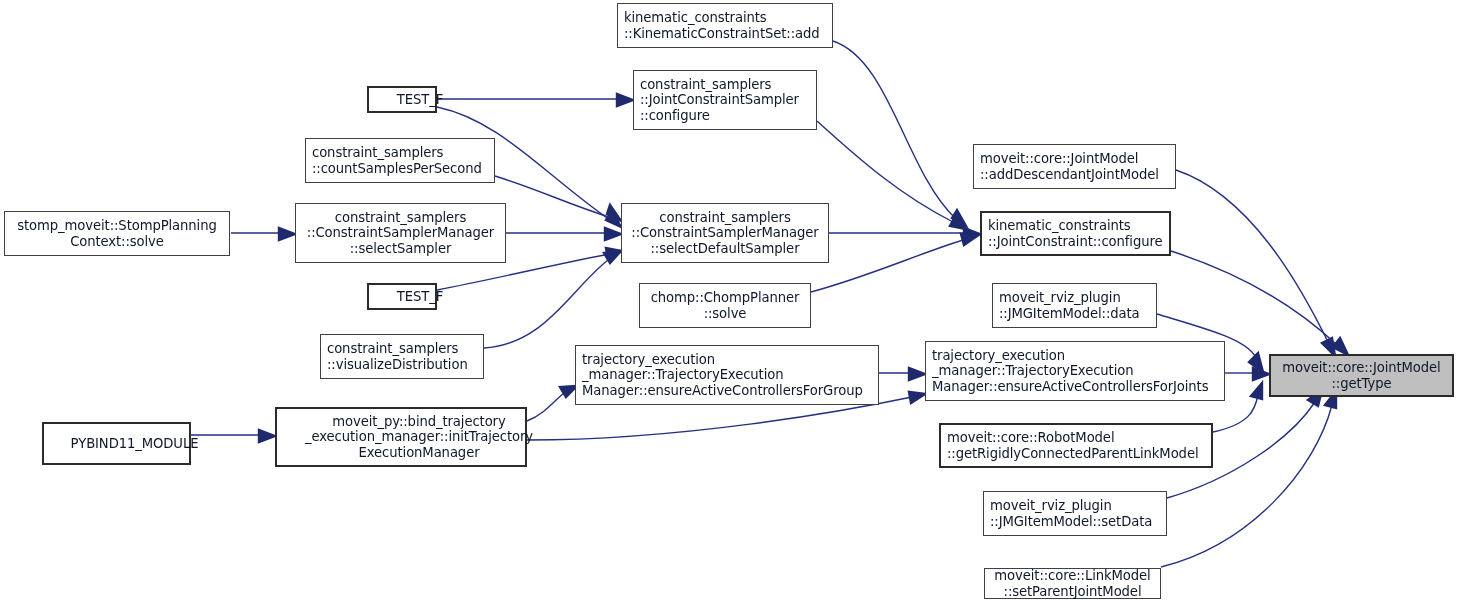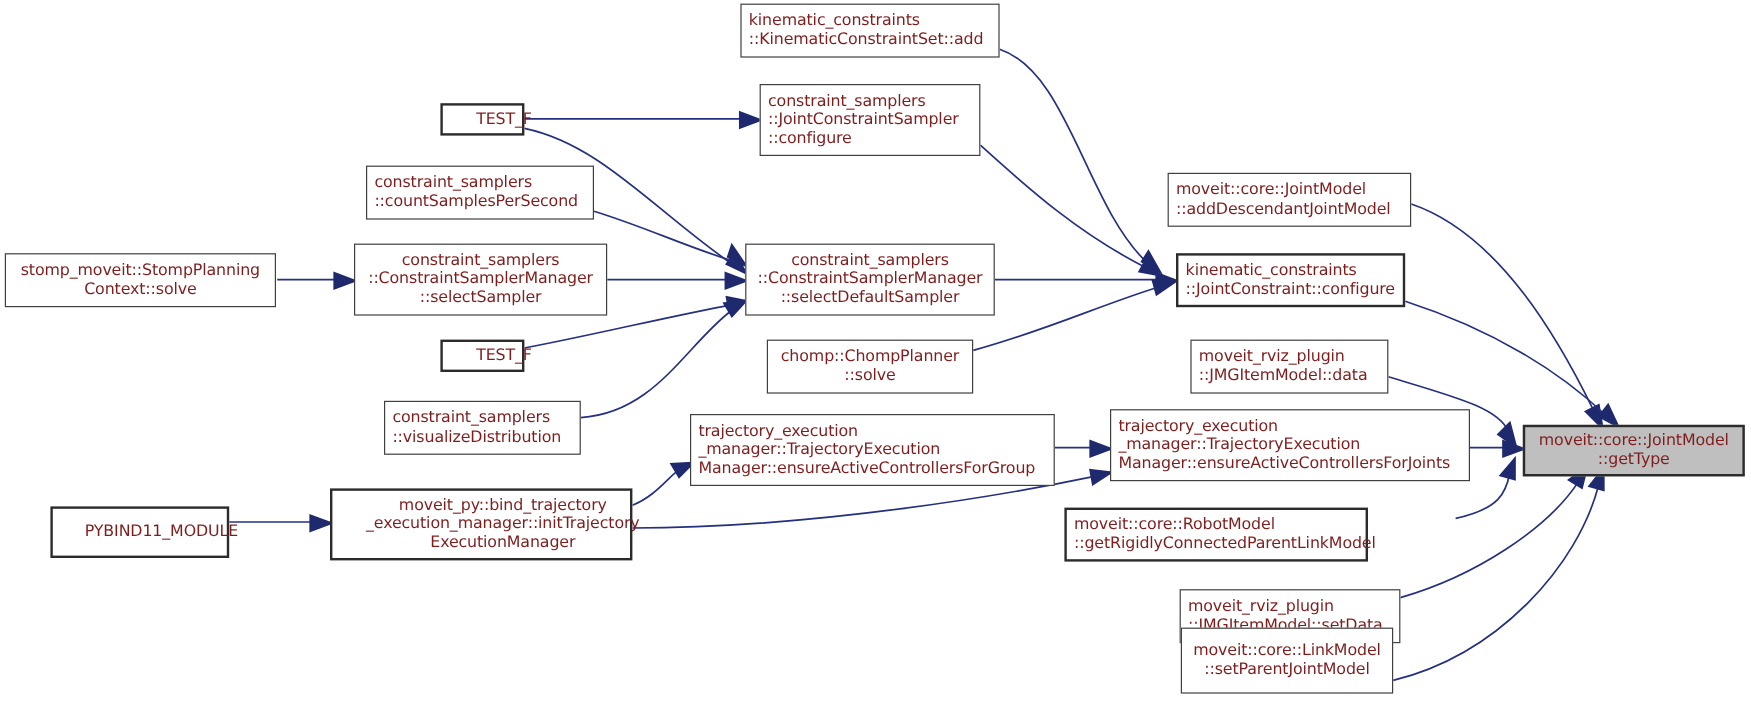--- a/index.html
+++ b/index.html
@@ -21,21 +21,21 @@
     top: 0;
     width: 1459px;
     height: 603px;
     pointer-events: none;
   }
   .node {
     position: absolute;
     box-sizing: border-box;
     border: 1px solid #404040;
     background: #ffffff;
-    color: #7f1d1d;
+    color: #0f172a;
     font-size: 13.2px;
     line-height: 15.6px;
     text-align: center;
     display: flex;
     align-items: center;
     justify-content: center;
     white-space: pre-line;
     letter-spacing: -0.1px;
     z-index: 2;
   }
@@ -184,21 +184,21 @@
       <div class="node align-left" style="left: 575px; top: 345px; width: 304px; height: 60px;"><span>trajectory_execution
 _manager::TrajectoryExecution
 Manager::ensureActiveControllersForGroup</span></div>
       <div class="node align-left" style="left: 925px; top: 341px; width: 300px; height: 60px;"><span>trajectory_execution
 _manager::TrajectoryExecution
 Manager::ensureActiveControllersForJoints</span></div>
       <div class="node thick" style="left: 42px; top: 422px; width: 149px; height: 43px;"><span>PYBIND11_MODULE</span></div>
       <div class="node thick" style="left: 275px; top: 407px; width: 252px; height: 60px;"><span>moveit_py::bind_trajectory
 _execution_manager::initTrajectory
 ExecutionManager</span></div>
-      <div class="node thick align-left" style="left: 887px; top: 423px; width: 253px; height: 45px;"><span>moveit::core::RobotModel
+      <div class="node thick align-left" style="left: 939px; top: 423px; width: 274px; height: 45px;"><span>moveit::core::RobotModel
 ::getRigidlyConnectedParentLinkModel</span></div>
       <div class="node align-left" style="left: 983px; top: 491px; width: 184px; height: 45px;"><span>moveit_rviz_plugin
 ::JMGItemModel::setData</span></div>
-      <div class="node" style="left: 984px; top: 523px; width: 177px; height: 55px;"><span>moveit::core::LinkModel
+      <div class="node" style="left: 984px; top: 568px; width: 177px; height: 31px;"><span>moveit::core::LinkModel
 ::setParentJointModel</span></div>
     </div>
 
 </div>
 
 </body></html>

